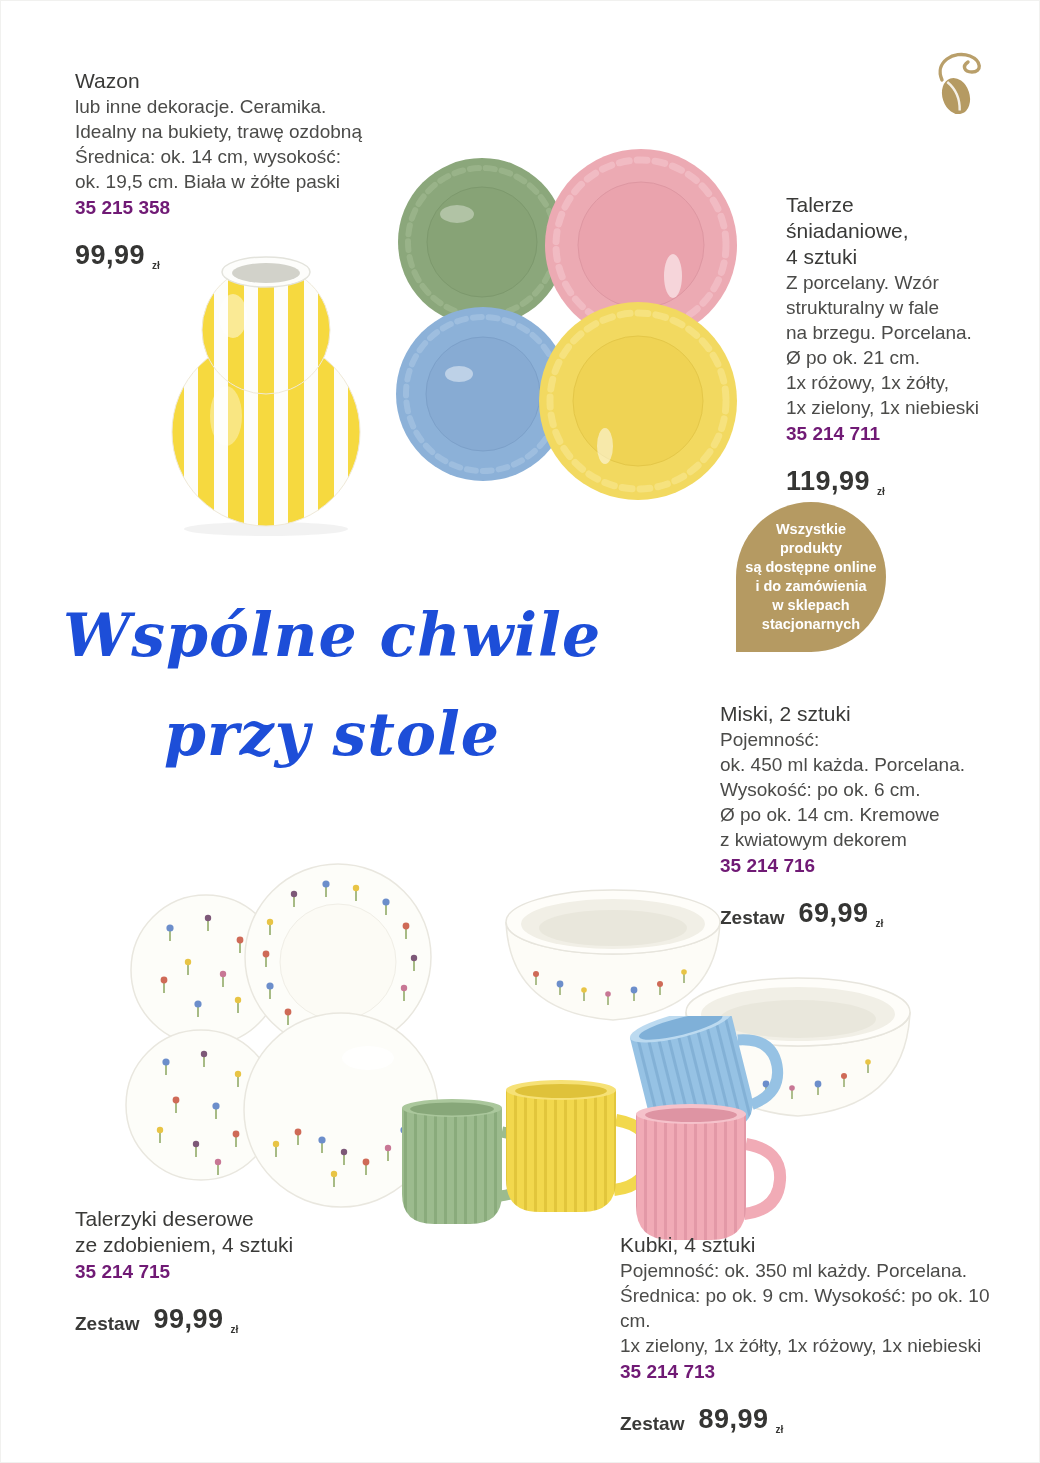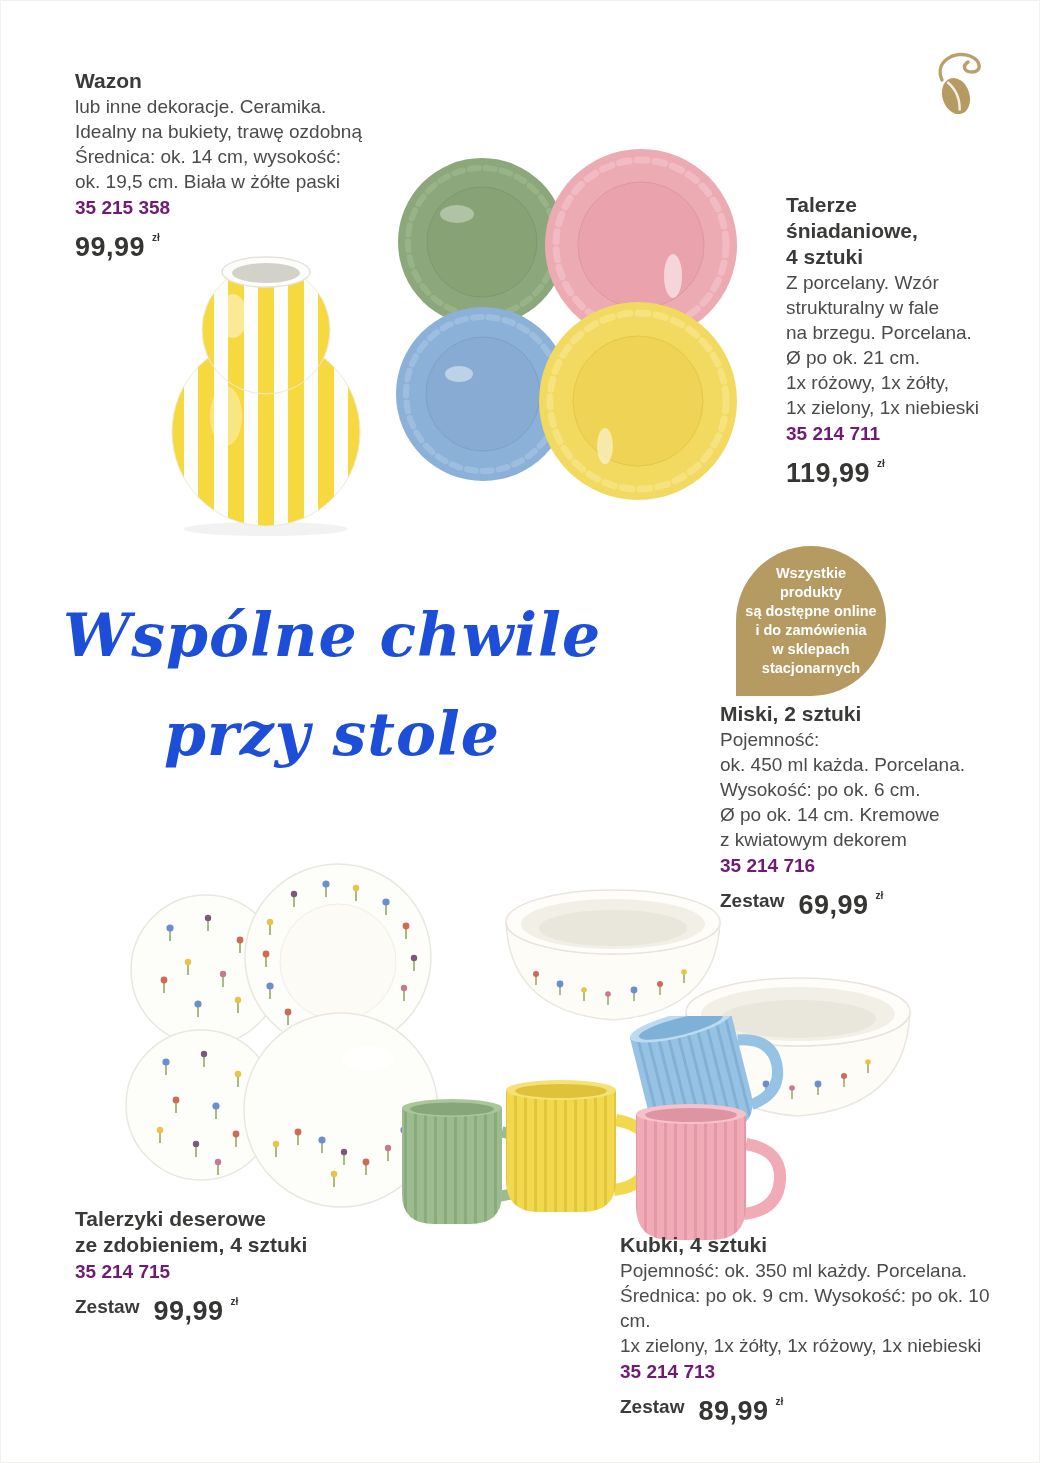--- a/index.html
+++ b/index.html
@@ -6,24 +6,24 @@
   .page{
     position:relative;
     width:1040px;height:1463px;
     background:#ffffff;
     font-family:"Liberation Sans", sans-serif;
     color:#3c3c3a;
     overflow:hidden;
     box-shadow:inset 0 0 0 1px #f1f1ef;
   }
   .abs{position:absolute;}
-  .pname{font-size:21px;font-weight:700;line-height:26px;color:#3a3a38;}
+  .pname{font-size:21px;font-weight:400;line-height:26px;color:#3a3a38;}
   .pdesc{font-size:19px;line-height:25px;color:#4b4b49;}
   .psku{font-size:19px;font-weight:700;line-height:25px;color:#701a75;margin-top:1px;}
-  .prow{display:flex;align-items:flex-start;margin-top:12px;}
+  .prow{display:flex;align-items:flex-end;margin-top:20px;}
   .zestaw{font-size:19px;font-weight:700;margin-right:14px;color:#3a3a38;}
   .price{font-size:27px;font-weight:600;letter-spacing:.5px;color:#353533;}
   .zl{font-size:10px;font-weight:700;margin-left:7px;color:#353533;}
   .badge{
     width:150px;height:150px;
     background:#b59a62;
     border-radius:50% 50% 50% 0;
     display:flex;align-items:center;justify-content:center;
     text-align:center;
   }
@@ -128,21 +128,21 @@
       <div>1x różowy, 1x żółty,</div>
       <div>1x zielony, 1x niebieski</div>
     </div>
     <div class="psku">35 214 711</div>
     <div class="prow">
       <span class="price">119,99</span>
       <span class="zl">zł</span>
     </div>
   </div>
 
-  <div class="badge abs" style="left:736px;top:546px;text-align:center;">
+  <div class="badge abs" style="left:736px;top:502px;text-align:center;">
     <div class="badge-text">
       <div>Wszystkie</div>
       <div>produkty</div>
       <div>są dostępne online</div>
       <div>i do zamówienia</div>
       <div>w sklepach</div>
       <div>stacjonarnych</div>
     </div>
   </div>
 

